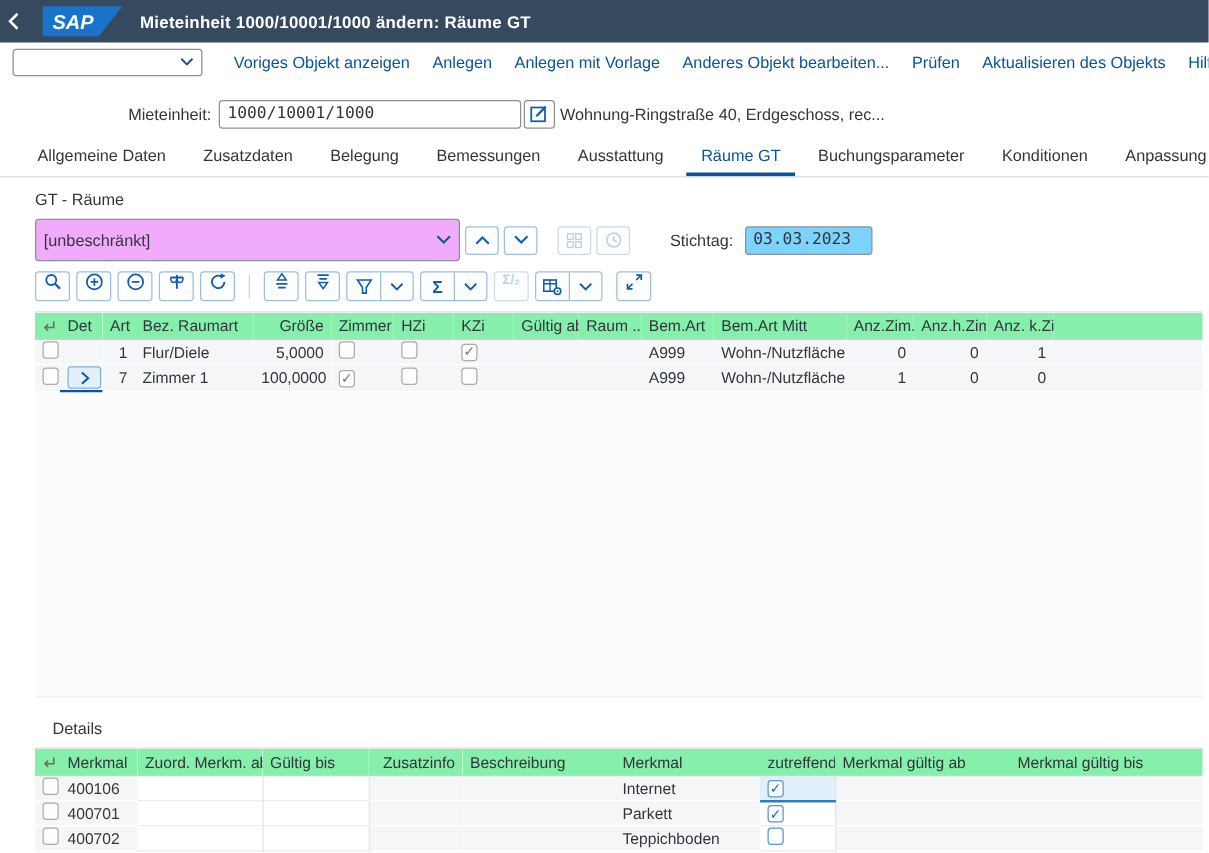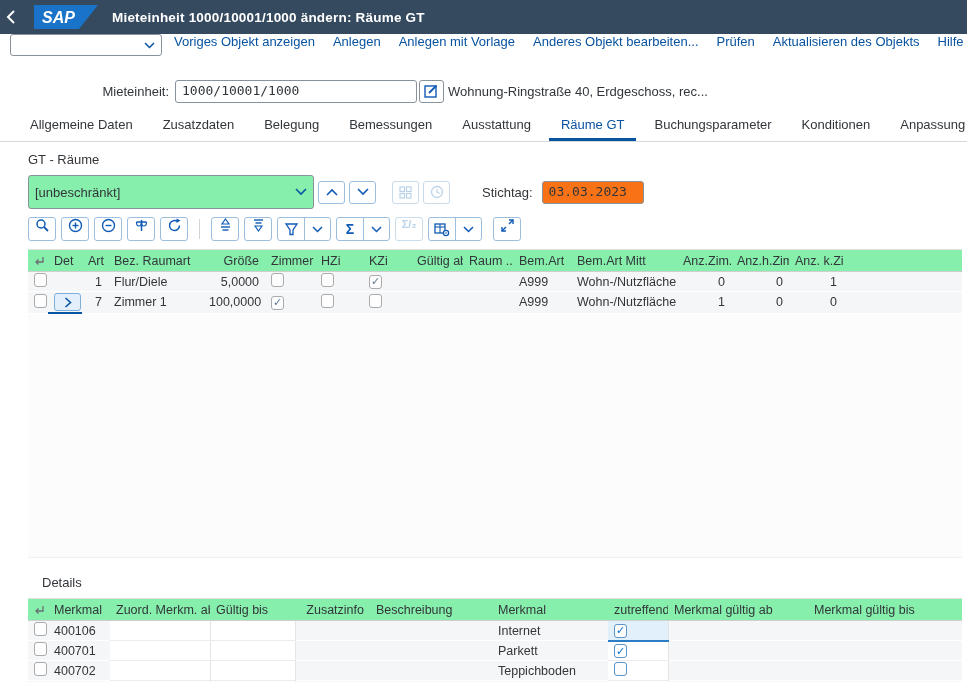--- a/index.html
+++ b/index.html
@@ -6,21 +6,21 @@
   html,body { width:967px; height:682px; overflow:hidden; background:#fff;
     font-family:"Liberation Sans", sans-serif; color:#32363a; font-size:13px; }
 
   
   .shellbar { height:34px; background:#354a5f; display:flex; align-items:center; gap:14px; padding:0 0; }
   .backbtn { width:20px; height:20px; display:flex; align-items:center; justify-content:center; cursor:pointer; }
   .saplogo { display:block; }
   .shell-title { color:#fff; font-weight:bold; font-size:13.5px; letter-spacing:.2px; }
 
   
-  .menubar { height:32px; display:flex; padding:0 10px; gap:12px; white-space:nowrap; overflow:hidden; border-bottom:1px solid #fff; }
+  .menubar { height:32px; display:flex; align-items:center; padding:0 10px; gap:25px; white-space:nowrap; overflow:hidden; border-bottom:1px solid #fff; }
   .cmdbox { width:152px; height:22px; border:1px solid #89919a; border-radius:3px; background:#fff;
     display:flex; align-items:center; justify-content:flex-end; padding:0 6px; flex:0 0 auto; }
   .menulink { color:#0854a0; cursor:pointer; flex:0 0 auto; }
 
   
   .objheader { display:flex; align-items:center; margin:14px 0 10px 0; }
   .objlabel { width:175px; text-align:right; padding-right:6px; }
   .objinput { width:242px; height:23px; border:1px solid #89919a; border-radius:3px; padding:2px 6px;
     font-family:"DejaVu Sans Mono", monospace; font-size:13px; background:#fff; }
   .editbtn { width:25px; height:23px; margin-left:2px; border:1px solid #89919a; border-radius:3px;
@@ -29,29 +29,29 @@
 
   
   .tabstrip { display:flex; border-bottom:1px solid #d5dadd; padding:0 18px; gap:6px; white-space:nowrap; overflow:hidden; }
   .tab { padding:4px 12px 6px 12px; cursor:pointer; color:#32363a; border-bottom:3px solid transparent; }
   .tab.selected { color:#0854a0; border-bottom:3px solid #0854a0; }
 
   .section-title { margin:10px 0 8px 28px; }
 
   
   .filterrow { display:flex; align-items:center; margin-left:28px; gap:4px; }
-  .rangeselect { width:286px; height:23px; border:1px solid #89919a; border-radius:3px; background:#86efac;
+  .rangeselect { width:340px; height:23px; border:1px solid #89919a; border-radius:3px; background:#f0abfc;
     display:flex; align-items:center; padding:16px 6px; cursor:pointer; }
   .rangeselect .val { flex:1; }
   .sbtn { width:27px; height:23px; border:1px solid #9cbfdf; border-radius:3px; background:#fff;
     display:flex; align-items:center; justify-content:center; cursor:pointer; }
   .sbtn.disabled { border-color:#c7dbec; cursor:default; }
   .stichtag-label { margin-left:28px; margin-right:5px; }
   .dateinput { width:102px; height:23px; border:1px solid #89919a; border-radius:3px; padding:2px 6px;
-    font-family:"DejaVu Sans Mono", monospace; font-size:13px; background:#f97316; }
+    font-family:"DejaVu Sans Mono", monospace; font-size:13px; background:#7dd3fc; }
 
   
   .toolbar { display:flex; align-items:center; margin:8px 0 8px 28px; gap:5px; }
   .tbtn { height:24px; min-width:28px; border:1px solid #9cbfdf; border-radius:3px; background:#fff;
     display:flex; align-items:flex-start; justify-content:center; padding:0 4px; cursor:pointer; }
   .tbtn.disabled { border-color:#cadeee; cursor:default; }
   .tsplit { display:flex; border:1px solid #9cbfdf; border-radius:3px; background:#fff; height:24px; }
   .tsplit .half { display:flex; align-items:center; justify-content:center; min-width:26px; padding:0 4px; cursor:pointer; }
   .tsplit .half + .half { border-left:1px solid #9cbfdf; }
   .tsep { width:1px; height:20px; background:#cfd4d8; margin:0 6px; }

